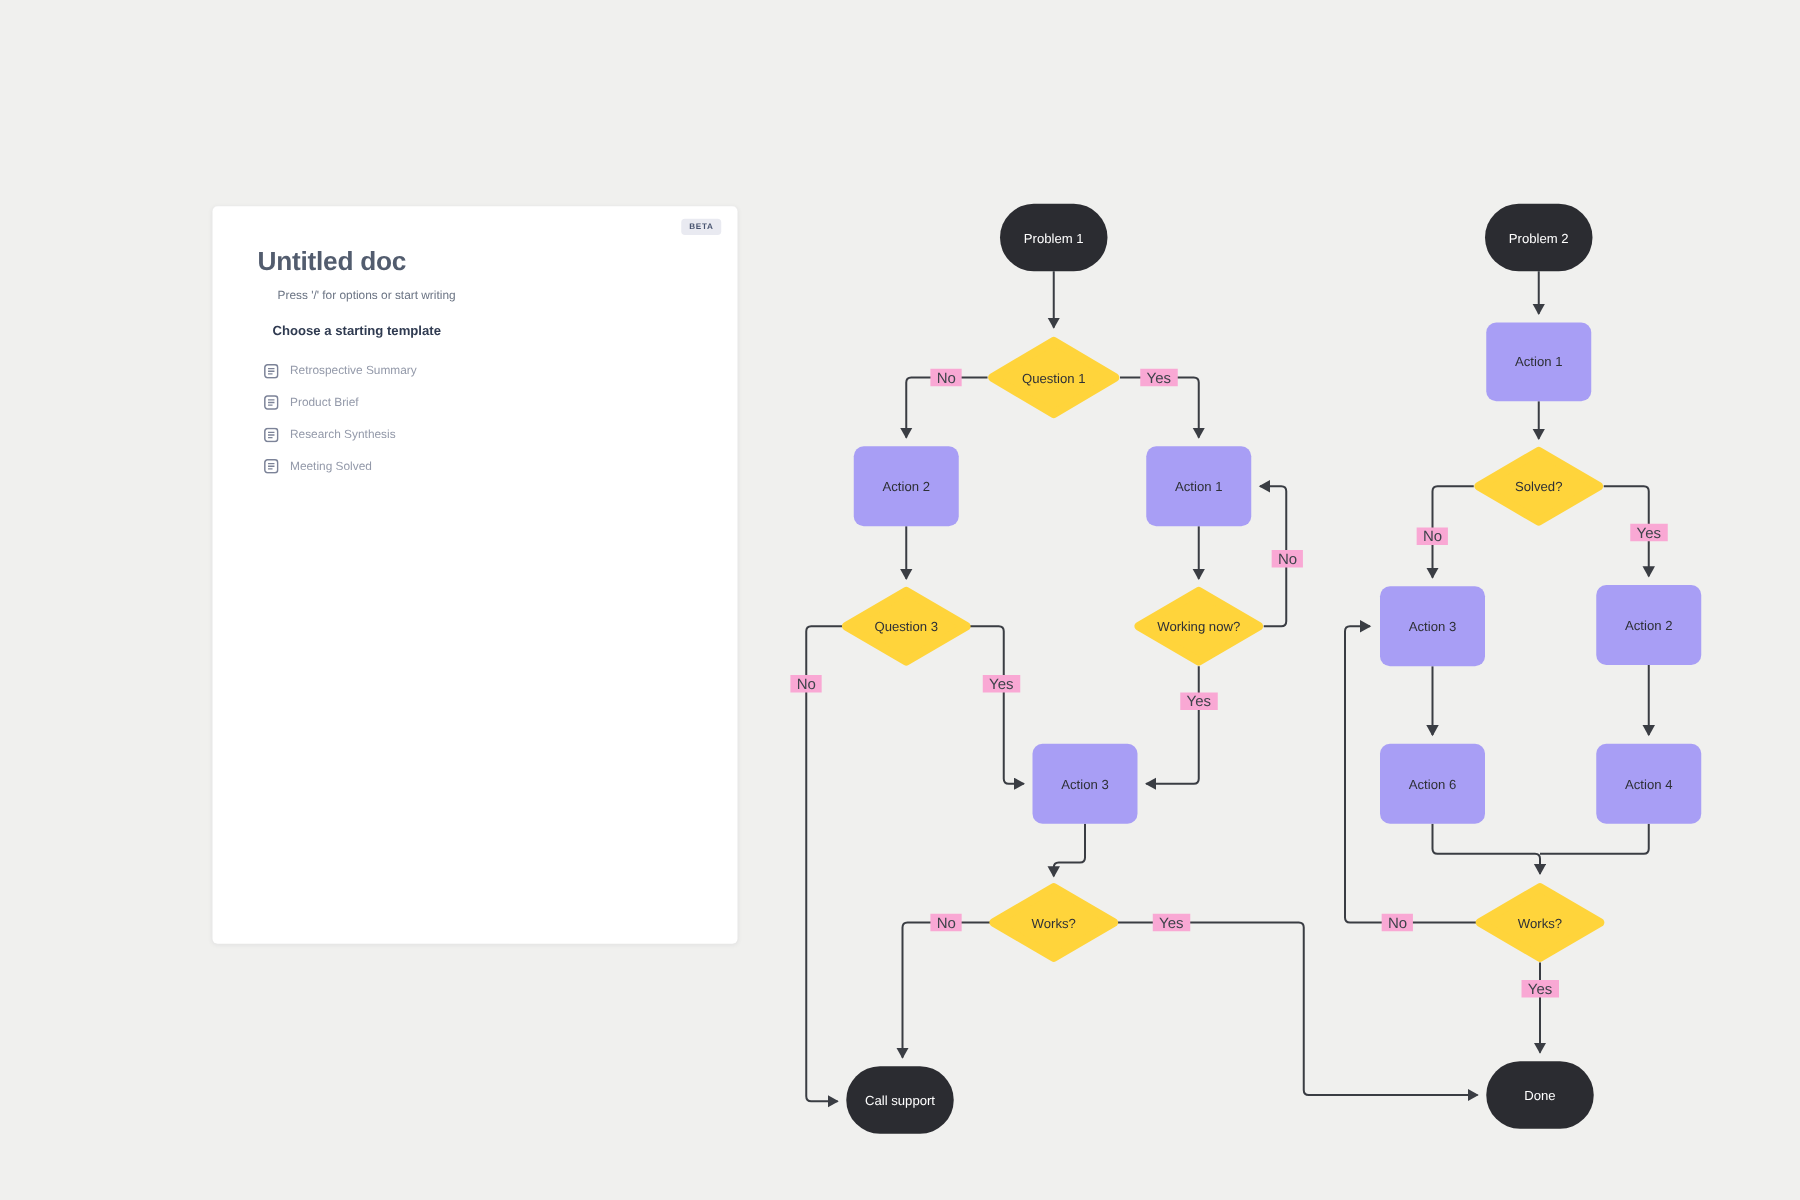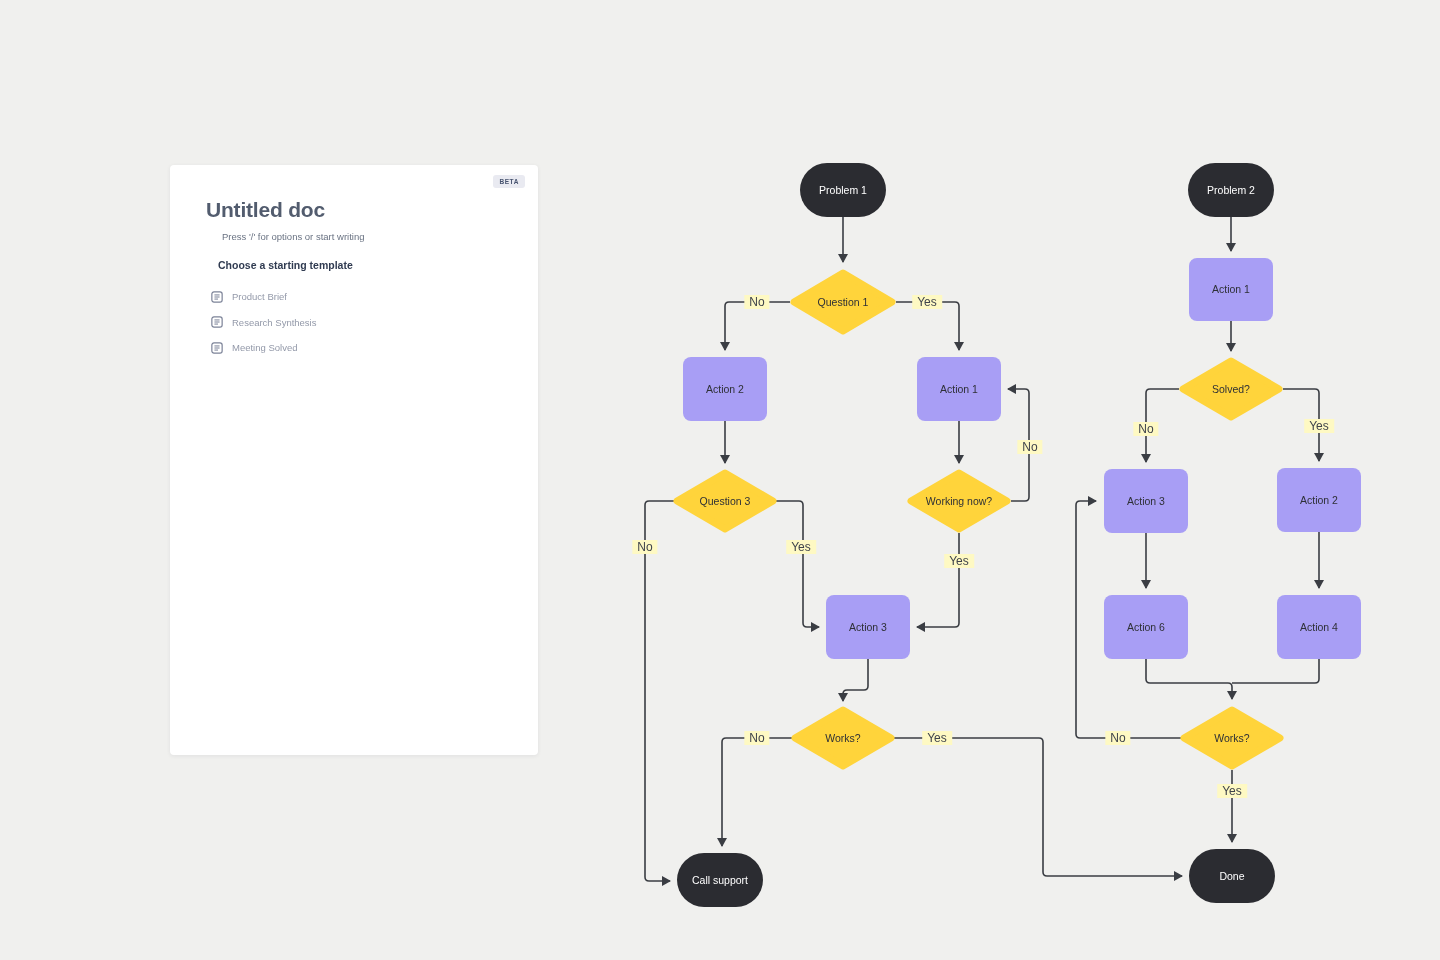--- a/index.html
+++ b/index.html
@@ -20,30 +20,30 @@
   .node-diamond { fill: #FFD43B; stroke: #FFD43B; stroke-width: 7; stroke-linejoin: round; }
   .node-text { font-size: 10.5px; fill: #2E3036; text-anchor: middle; }
   .node-text-light { font-size: 10.5px; fill: #FFFFFF; text-anchor: middle; }
 
   .edge-label {
     position: absolute;
     transform: translate(-50%, -50%);
     font-size: 12px;
     line-height: 14px;
     color: #3F434B;
-    background: #fef9c3;
+    background: #f9a8d4;
     padding: 0 5px;
     white-space: nowrap;
   }
 
   
   .doc-card {
     position: absolute;
     left: 170px; top: 165px;
-    width: 368px; height: 590px;
+    width: 420px; height: 590px;
     background: #FFFFFF;
     border-radius: 4px;
     box-shadow: 0 1px 4px rgba(25, 28, 50, 0.07);
     box-sizing: border-box;
     padding: 33px 36px 0 36px;
   }
   .beta {
     position: absolute;
     top: 10px; right: 13px;
     background: #E9EAF1;
@@ -223,20 +223,31 @@
     <ul class="tpl-list">
       <li class="tpl-item">
         <span class="tpl-icon">
           <svg width="12" height="12" viewBox="0 0 14 14">
               <rect x="1" y="1" width="12" height="12" rx="2.5" fill="none" stroke="currentColor" stroke-width="1.4"></rect>
               <line x1="4" y1="4.6" x2="10" y2="4.6" stroke="currentColor" stroke-width="1.2"></line>
               <line x1="4" y1="7" x2="10" y2="7" stroke="currentColor" stroke-width="1.2"></line>
               <line x1="4" y1="9.4" x2="8.2" y2="9.4" stroke="currentColor" stroke-width="1.2"></line>
             </svg>
         </span>
+        <span class="tpl-label">Retrospective Summary</span>
+      </li>
+      <li class="tpl-item">
+        <span class="tpl-icon">
+          <svg width="12" height="12" viewBox="0 0 14 14">
+              <rect x="1" y="1" width="12" height="12" rx="2.5" fill="none" stroke="currentColor" stroke-width="1.4"></rect>
+              <line x1="4" y1="4.6" x2="10" y2="4.6" stroke="currentColor" stroke-width="1.2"></line>
+              <line x1="4" y1="7" x2="10" y2="7" stroke="currentColor" stroke-width="1.2"></line>
+              <line x1="4" y1="9.4" x2="8.2" y2="9.4" stroke="currentColor" stroke-width="1.2"></line>
+            </svg>
+        </span>
         <span class="tpl-label">Product Brief</span>
       </li>
       <li class="tpl-item">
         <span class="tpl-icon">
           <svg width="12" height="12" viewBox="0 0 14 14">
               <rect x="1" y="1" width="12" height="12" rx="2.5" fill="none" stroke="currentColor" stroke-width="1.4"></rect>
               <line x1="4" y1="4.6" x2="10" y2="4.6" stroke="currentColor" stroke-width="1.2"></line>
               <line x1="4" y1="7" x2="10" y2="7" stroke="currentColor" stroke-width="1.2"></line>
               <line x1="4" y1="9.4" x2="8.2" y2="9.4" stroke="currentColor" stroke-width="1.2"></line>
             </svg>

